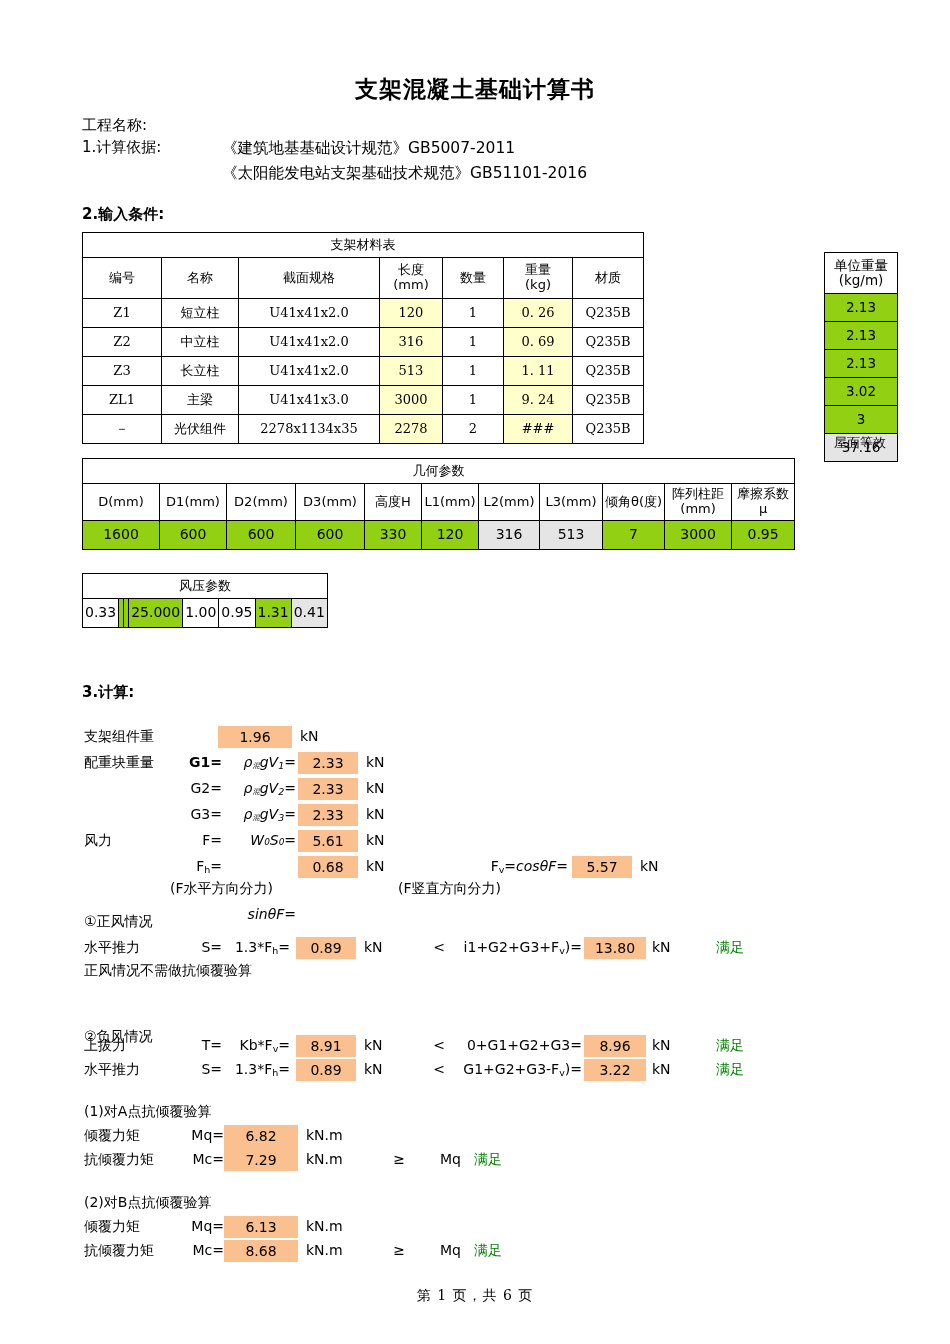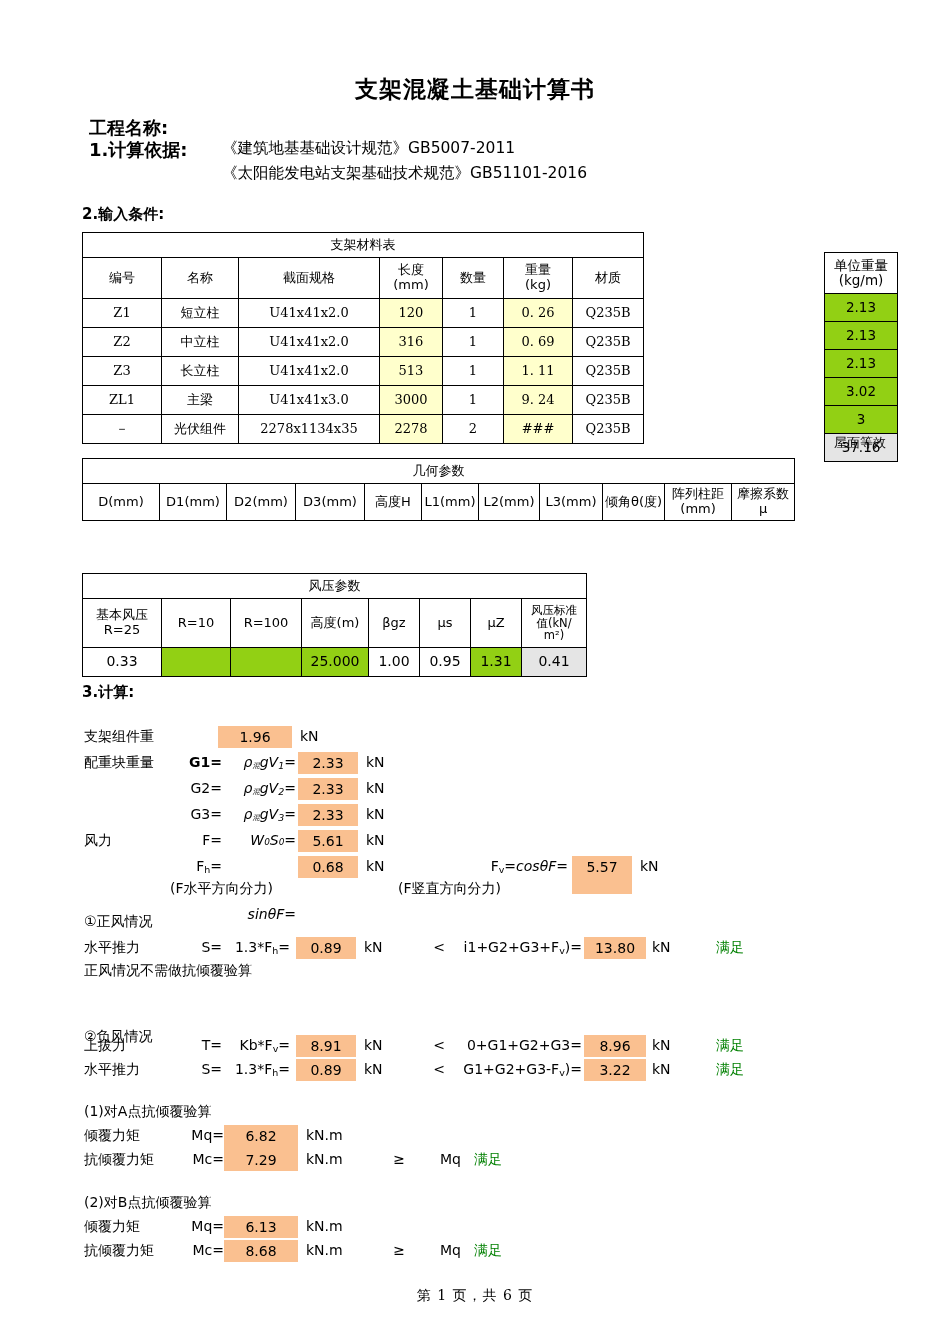--- a/index.html
+++ b/index.html
@@ -30,24 +30,24 @@
     text-align: center;
     font-family: "DejaVu Sans", sans-serif;
     font-size: 23px;
     font-weight: bold;
     letter-spacing: 1px;
   }
 
   
   .hdr {
     position: absolute;
-    left: 89px;
-    font-family: "DejaVu Sans", sans-serif;
-    font-size: 18px;
-    font-weight: bold;
+    left: 82px;
+    font-family: "DejaVu Sans", sans-serif;
+    font-size: 15px;
+    font-weight: normal;
     white-space: nowrap;
   }
   .hdr-proj { top: 116px; }
   .hdr-basis { top: 138px; }
   .basis-line {
     position: absolute;
     left: 222px;
     font-family: "DejaVu Sans", sans-serif;
     font-size: 15.5px;
     font-weight: normal;
@@ -286,44 +286,40 @@
       <td style="width:54px">倾角θ(度)</td>
       <td style="width:62px">
         <span>阵列柱距</span><br>
         <span>(mm)</span>
       </td>
       <td style="width:58px">
         <span>摩擦系数</span><br>
         <span>μ</span>
       </td>
     </tr>
+    <tr class="val-row">
+      <td class="fill-g">1600</td>
+      <td class="fill-g">600</td>
+      <td class="fill-g">600</td>
+      <td class="fill-g">600</td>
+      <td class="fill-g">330</td>
+      <td class="fill-g">120</td>
+      <td class="fill-o">316</td>
+      <td class="fill-o">513</td>
+      <td class="fill-g">7</td>
+      <td class="fill-g">3000</td>
+      <td class="fill-g">0.95</td>
+    </tr>
   </tbody>
     </table>
 
   <table class="xl" id="tbl-wind">
     <tbody>
         <tr>
       <td colspan="8" class="cap serif" style="height:22px">风压参数</td>
-    </tr>
-    <tr class="hdr-row">
-      <td style="width:74px">
-        <span>基本风压</span><br>
-        <span>R=25</span>
-      </td>
-      <td style="width:64px">R=10</td>
-      <td style="width:66px">R=100</td>
-      <td style="width:62px">高度(m)</td>
-      <td style="width:46px">βgz</td>
-      <td style="width:46px">μs</td>
-      <td style="width:46px">μZ</td>
-      <td style="width:60px;font-size:11.5px">
-        <span>风压标准</span><br>
-        <span>值(kN/</span><br>
-        <span>m²)</span>
-      </td>
     </tr>
     <tr class="val-row">
       <td>0.33</td>
       <td class="fill-g"></td>
       <td class="fill-g"></td>
       <td class="fill-g">25.000</td>
       <td>1.00</td>
       <td>0.95</td>
       <td class="fill-g">1.31</td>
       <td class="fill-o">0.41</td>
@@ -360,21 +356,21 @@
   <div class="calc val" style="left:298px; top:830px; width:60px; height:22px; line-height:22px;">5.61</div>
   <div class="calc unit" style="left:366px; top:832px;">kN</div>
 
   <div class="calc sym" style="left:158px; top:858px; width:64px;">F<sub>h</sub>=</div>
   <div class="calc formula" style="left:228px; top:858px; width:68px;margin-top:48px;">sinθF=</div>
   <div class="calc val" style="left:298px; top:856px; width:60px; height:22px; line-height:22px;">0.68</div>
   <div class="calc unit" style="left:366px; top:858px;">kN</div>
   <div class="calc note" style="left:170px; top:880px;">(F水平方向分力)</div>
 
   <div class="calc sym" style="left:428px; top:858px; width:140px;">F<sub>v</sub>=<span style="font-style:italic">cosθF</span>=</div>
-  <div class="calc val" style="left:572px; top:856px; width:60px; height:38px; line-height:22px;">5.57</div>
+  <div class="calc val" style="left:572px; top:856px; width:60px; height:22px; line-height:22px;">5.57</div>
   <div class="calc unit" style="left:640px; top:858px;">kN</div>
   <div class="calc note" style="left:398px; top:880px;">(F竖直方向分力)</div>
 
   <div class="calc lbl-cn" style="left:84px; top:913px;">①正风情况</div>
   <div class="calc lbl-cn" style="left:84px; top:939px;">水平推力</div>
   <div class="calc sym" style="left:160px; top:939px; width:62px;">S=</div>
   <div class="calc" style="left:228px; top:939px; width:62px; text-align:right; white-space:nowrap;">1.3*F<sub>h</sub>=</div>
   <div class="calc val" style="left:296px; top:937px; width:60px; height:22px; line-height:22px;">0.89</div>
   <div class="calc unit" style="left:364px; top:939px;">kN</div>
   <div class="calc cmp" style="left:428px; top:939px; width:22px;">&lt;</div>

